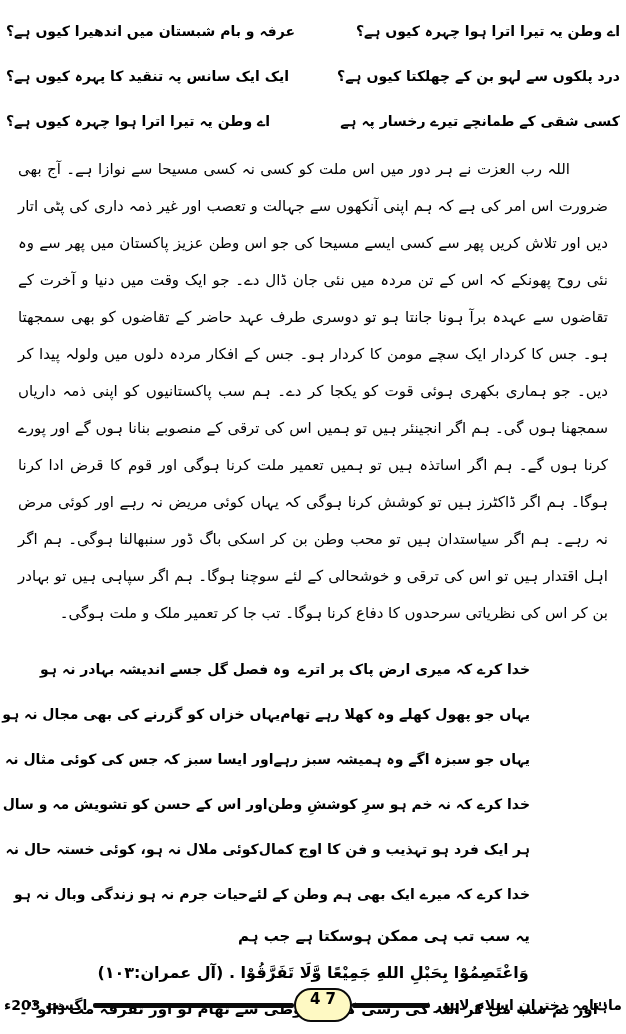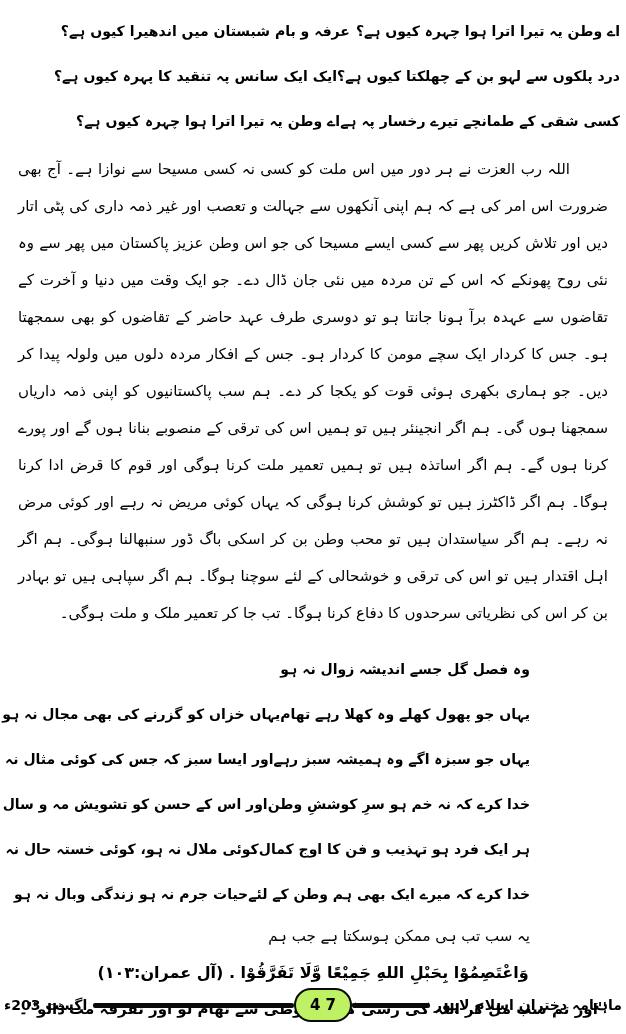--- a/index.html
+++ b/index.html
@@ -20,21 +20,21 @@
   .poem-top { padding-top:8px; }
   .couplet {
     display:flex;
     align-items:center;
     height:45px;
     font-size:14px;
     font-weight:bold;
   }
   .hemistich { white-space:nowrap; }
   .poem-top .h-first  { flex:0 0 44%; text-align:right; }
-  .poem-top .h-second { flex:1 1 auto; text-align:right; }
+  .poem-top .h-second { flex:1 1 auto; text-align:left; }
 
   .poem-bottom {
     margin-top:14px;
     padding-right:96px;
     padding-left:50px;
   }
   .poem-bottom .h-first  { flex:0 0 50%; text-align:right; }
   .poem-bottom .h-second { flex:1 1 auto; text-align:right; }
 
   
@@ -47,21 +47,21 @@
   }
   .prose p { margin:8px; text-indent:38px; }
 
   
   .closing-line {
     padding-right:96px;
     height:40px;
     display:flex;
     align-items:center;
     font-size:15px;
-    font-weight:normal;
+    font-weight:bold;
   }
   .quran-verse {
     text-align:center;
     font-weight:bold;
     font-size:16px;
     height:34px;
     line-height:34px;
   }
   .translation-line {
     text-align:center;
@@ -86,28 +86,28 @@
   }
   .footer-rule { height:5px; background:#0a0a0a; border-radius:2px; }
   .rule-right { flex:0 0 78px; }
   .rule-left  { flex:1 1 auto; margin-left:6px; }
   .page-badge {
     flex:0 0 auto;
     width:54px; height:30px;
     border:2.5px solid #0a0a0a;
     border-radius:17px;
     display:flex;
-    align-items:center;
+    align-items:flex-start;
     justify-content:center;
     font-size:15px;
     font-weight:bold;
     letter-spacing:5px;
     direction:ltr;
     text-indent:5px;
-    background:#bef264;
+    background:#fef9c3;
   }
   .issue-date {
     font-size:14px;
     font-weight:bold;
     white-space:nowrap;
   }
 </style>
 </head>
 <body>
 
@@ -127,21 +127,22 @@
       <span class="hemistich h-second">اے وطن یہ تیرا اترا ہوا چہرہ کیوں ہے؟</span>
     </div>
   </div>
 
   <div class="prose">
     <p>اللہ رب العزت نے ہر دور میں اس ملت کو کسی نہ کسی مسیحا سے نوازا ہے۔ آج بھی ضرورت اس امر کی ہے کہ ہم اپنی آنکھوں سے جہالت و تعصب اور غیر ذمہ داری کی پٹی اتار دیں اور تلاش کریں پھر سے کسی ایسے مسیحا کی جو اس وطن عزیز پاکستان میں پھر سے وہ نئی روح پھونکے کہ اس کے تن مردہ میں نئی جان ڈال دے۔ جو ایک وقت میں دنیا و آخرت کے تقاضوں سے عہدہ برآ ہونا جانتا ہو تو دوسری طرف عہد حاضر کے تقاضوں کو بھی سمجھتا ہو۔ جس کا کردار ایک سچے مومن کا کردار ہو۔ جس کے افکار مردہ دلوں میں ولولہ پیدا کر دیں۔ جو ہماری بکھری ہوئی قوت کو یکجا کر دے۔ ہم سب پاکستانیوں کو اپنی ذمہ داریاں سمجھنا ہوں گی۔ ہم اگر انجینئر ہیں تو ہمیں اس کی ترقی کے منصوبے بنانا ہوں گے اور پورے کرنا ہوں گے۔ ہم اگر اساتذہ ہیں تو ہمیں تعمیر ملت کرنا ہوگی اور قوم کا قرض ادا کرنا ہوگا۔ ہم اگر ڈاکٹرز ہیں تو کوشش کرنا ہوگی کہ یہاں کوئی مریض نہ رہے اور کوئی مرض نہ رہے۔ ہم اگر سیاستدان ہیں تو محب وطن بن کر اسکی باگ ڈور سنبھالنا ہوگی۔ ہم اگر اہل اقتدار ہیں تو اس کی ترقی و خوشحالی کے لئے سوچنا ہوگا۔ ہم اگر سپاہی ہیں تو بہادر بن کر اس کی نظریاتی سرحدوں کا دفاع کرنا ہوگا۔ تب جا کر تعمیر ملک و ملت ہوگی۔</p>
   </div>
 
   <div class="poem poem-bottom">
     <div class="couplet">
-      <span class="hemistich h-second">وہ فصل گل جسے اندیشہ زوال نہ ہو</span>
+      <span class="hemistich h-first">خدا کرے کہ میری ارض پاک پر اترے</span>
+      <span class="hemistich h-second">وہ فصل گل جسے اندیشہ بہادر نہ ہو</span>
     </div>
     <div class="couplet">
       <span class="hemistich h-first">یہاں جو پھول کھلے وہ کھلا رہے تھام</span>
       <span class="hemistich h-second">یہاں خزاں کو گزرنے کی بھی مجال نہ ہو</span>
     </div>
     <div class="couplet">
       <span class="hemistich h-first">یہاں جو سبزہ اگے وہ ہمیشہ سبز رہے</span>
       <span class="hemistich h-second">اور ایسا سبز کہ جس کی کوئی مثال نہ ہو</span>
     </div>
     <div class="couplet">

